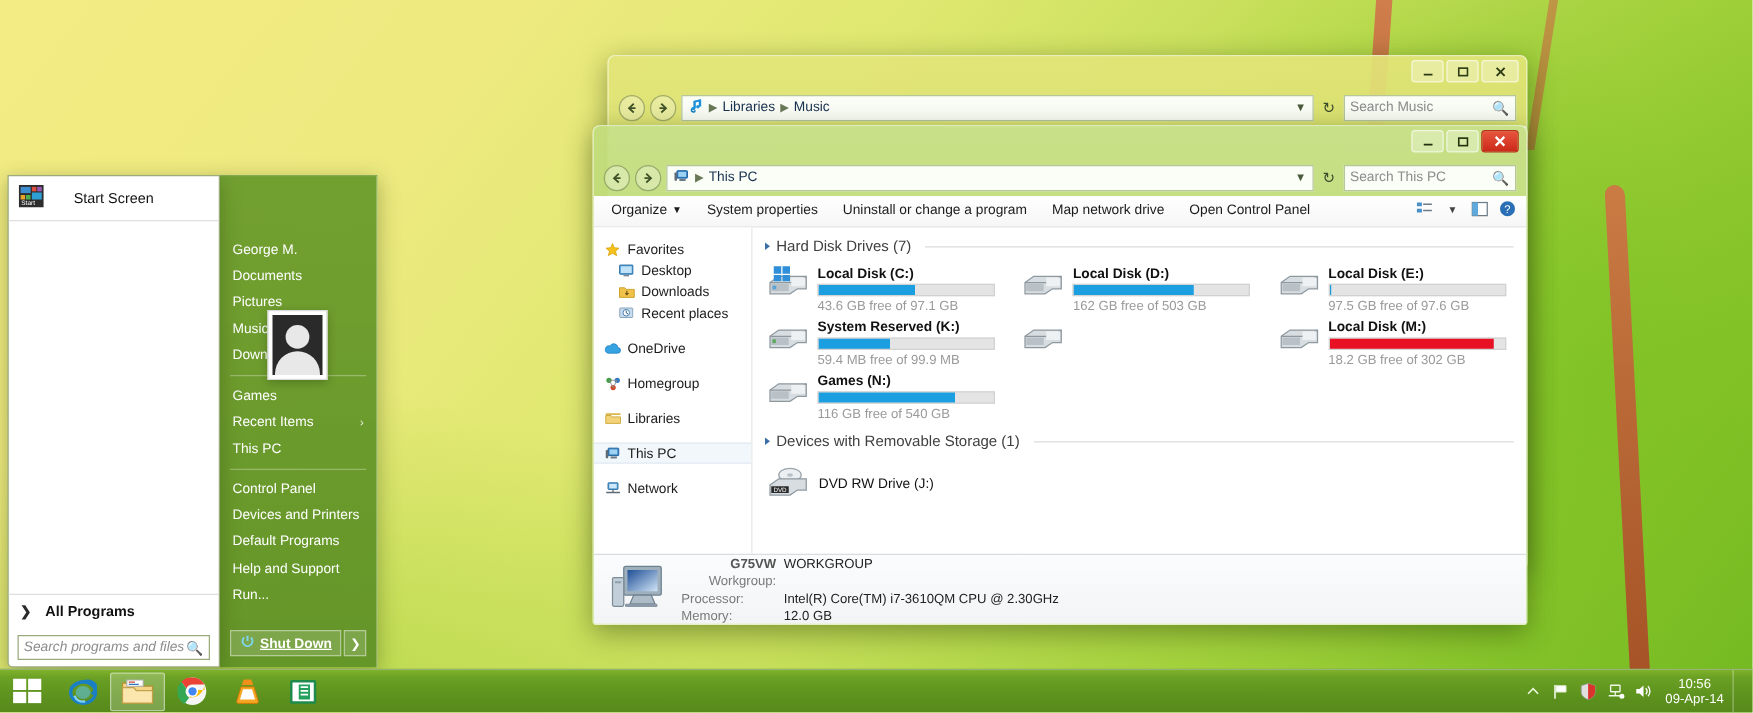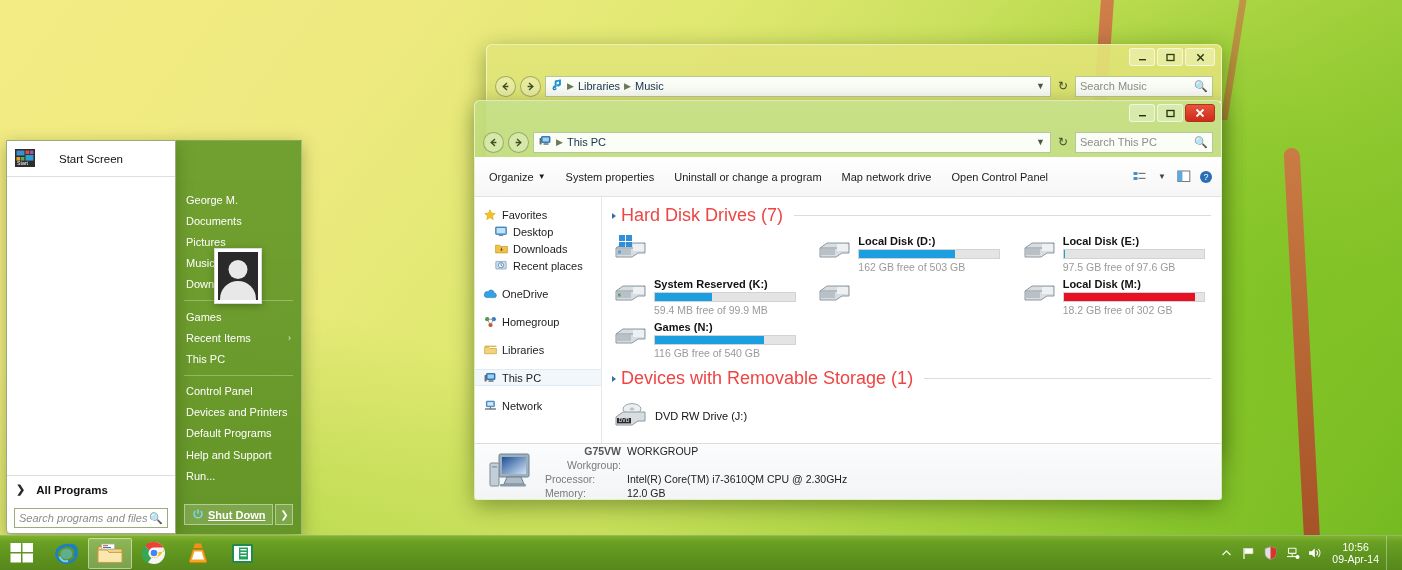--- a/index.html
+++ b/index.html
@@ -66,21 +66,21 @@
     width:138px; height:21px; flex:none; background:#fbfdf7; border:1px solid #b6c79a;
     display:flex; align-items:center; padding:0 4px; color:#8d8d8d; font-size:11px;
   }
   .searchbox .ph { flex:1; }
   .searchbox .mag { color:#46607f; font-size:11px; }
 
   .body-area { flex:1; background:#ffffff; display:flex; flex-direction:column; min-height:0; }
 
   
   .toolbar {
-    height:40px; flex:none; display:flex; align-items:center; gap:0;
+    height:25px; flex:none; display:flex; align-items:flex-start; gap:0;
     border-bottom:1px solid #e3e3e3;
     background:linear-gradient(180deg,#ffffff,#f6f6f6);
     padding:0 4px; font-size:11px; color:#1b1b1b;
   }
   .tb-item { padding:0 10px; height:21px; display:flex; align-items:center; gap:4px; white-space:nowrap; }
   .tb-spacer { flex:1; }
   .tb-ico { width:22px; height:20px; display:flex; align-items:center; justify-content:center; }
 
   
   .split { flex:1; display:flex; min-height:0; }
@@ -91,21 +91,21 @@
   .nav-item { height:17px; display:flex; align-items:center; gap:5px; padding-left:8px; white-space:nowrap; }
   .nav-item.child { padding-left:19px; }
   .nav-item.selected { background:#f2f7fc; border-top:1px solid #e2eaf2; border-bottom:1px solid #e2eaf2; }
   .nav-gap { height:11px; }
   .nav-ico { width:14px; height:14px; flex:none; display:flex; align-items:center; justify-content:center; }
 
   .content { flex:1; padding:8px 10px 0 10px; overflow:hidden; position:relative; }
 
   .group-head { display:flex; align-items:center; gap:5px; margin-bottom:6px; }
   .group-head .tri { width:0;height:0;border-left:4px solid #3a6ea5;border-top:3.5px solid transparent;border-bottom:3.5px solid transparent; }
-  .group-head .gt { color:#ef4444; font-size:18px; white-space:nowrap; }
+  .group-head .gt { color:#404040; font-size:12px; white-space:nowrap; }
   .group-head .rule { flex:1; height:1px; background:#dcdcdc; margin-left:6px; }
 
   .drive-grid { display:grid; grid-template-columns:repeat(3, 1fr); gap:2px 14px; }
   .drive { display:flex; gap:6px; height:41px; align-items:flex-start; padding-top:2px; }
   .drive-ico { width:36px; height:30px; flex:none; position:relative; }
   .drive-txt { flex:1; min-width:0; padding-top:1px; }
   .drive-name { font-size:11px; color:#111; font-weight:bold; white-space:nowrap; margin-bottom:2px; }
   .meter { height:10px; background:#e4e4e4; border:1px solid #d2d2d2; width:142px; }
   .meter > i { display:block; height:100%; background:#1c9fe0; }
   .meter > i.full { background:#e81123; }
@@ -476,20 +476,27 @@
                   <rect x="5" y="15" width="14" height="6" fill="#b9c1c7"></rect>
                   <rect x="21" y="10" width="11" height="7" fill="#eef1f3"></rect>
                   <rect x="6" y="16.5" width="3" height="3" fill="#5aa4d6"></rect>
                   <g transform="translate(3,0)">
                     <rect x="4" y="1" width="6" height="6" fill="#2f8fd8"></rect>
                       <rect x="11" y="1" width="6" height="6" fill="#2f8fd8"></rect>
                     <rect x="4" y="8" width="6" height="5" fill="#2f8fd8"></rect>
                       <rect x="11" y="8" width="6" height="5" fill="#2f8fd8"></rect>
                   </g>
                 </svg>
+              </div>
+              <div class="drive-txt">
+                <div class="drive-name">Local Disk (C:)</div>
+                <div class="meter">
+                    <i style="width: 55%;"></i>
+                  </div>
+                <div class="drive-free">43.6 GB free of 97.1 GB</div>
               </div>
             </div>
 
             <div class="drive">
               <div class="drive-ico">
                 <svg width="36" height="30" viewBox="0 0 36 30">
                   <path d="M4 14 L11 9 H33 L33 19 H26 L20 23 H4 Z" fill="#d8dde1" stroke="#8e989f" stroke-width="1"></path>
                   <path d="M4 14 H26 L33 9" fill="none" stroke="#8e989f" stroke-width="1"></path>
                   <rect x="5" y="15" width="14" height="6" fill="#b9c1c7"></rect>
                     <rect x="21" y="10" width="11" height="7" fill="#eef1f3"></rect>

